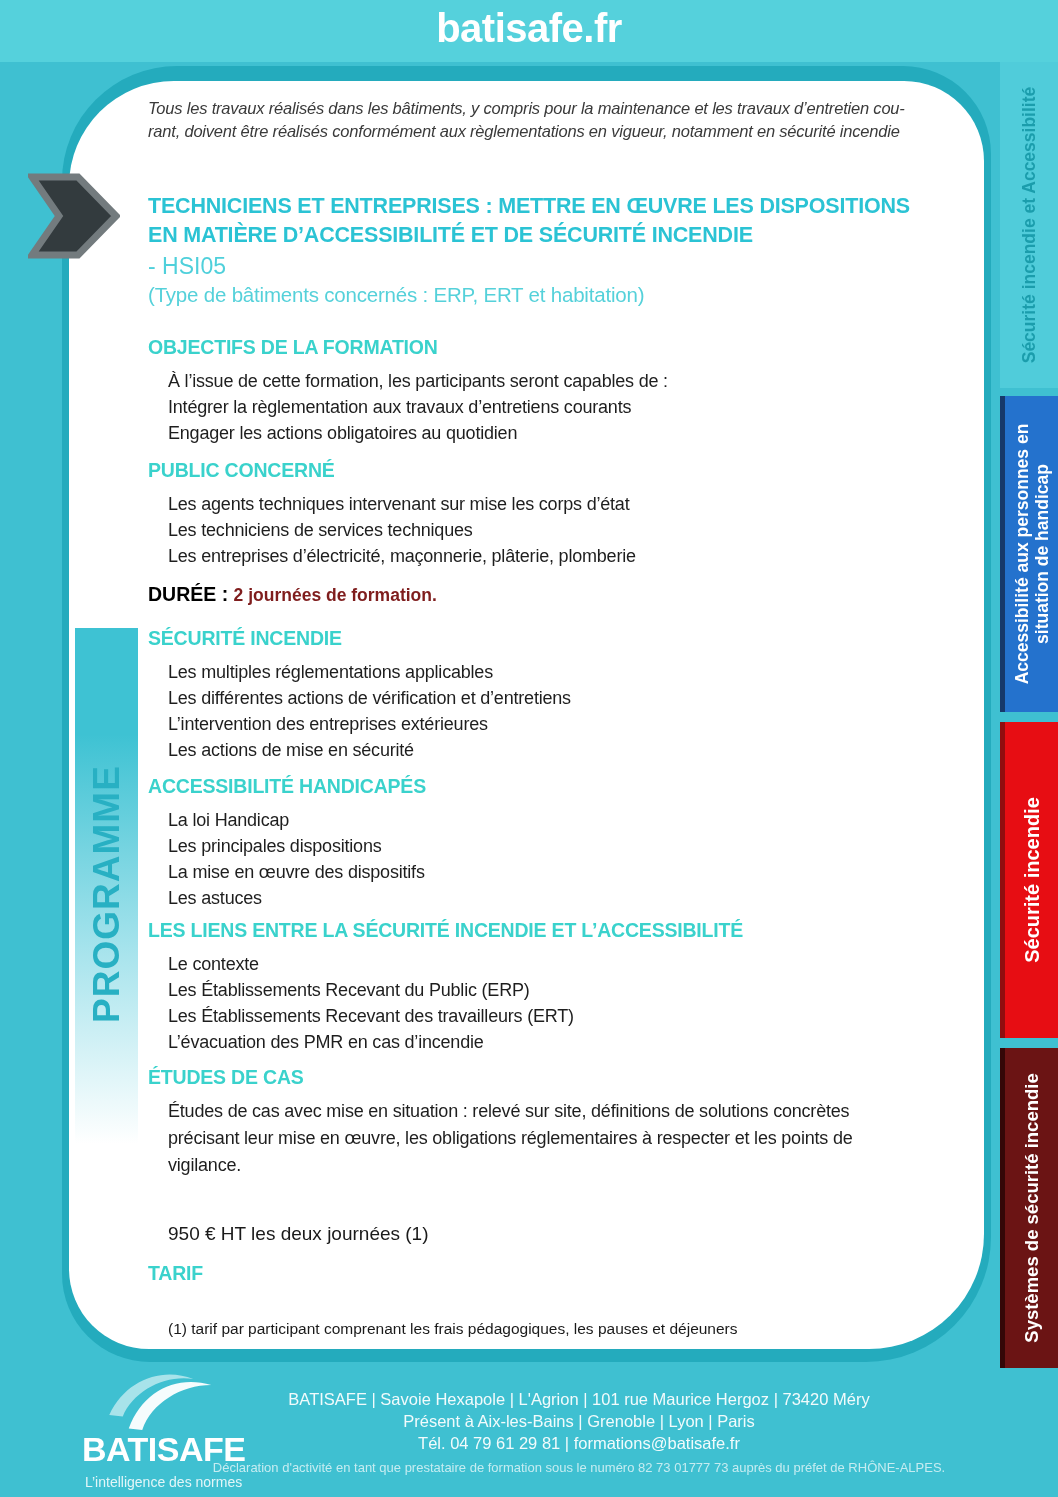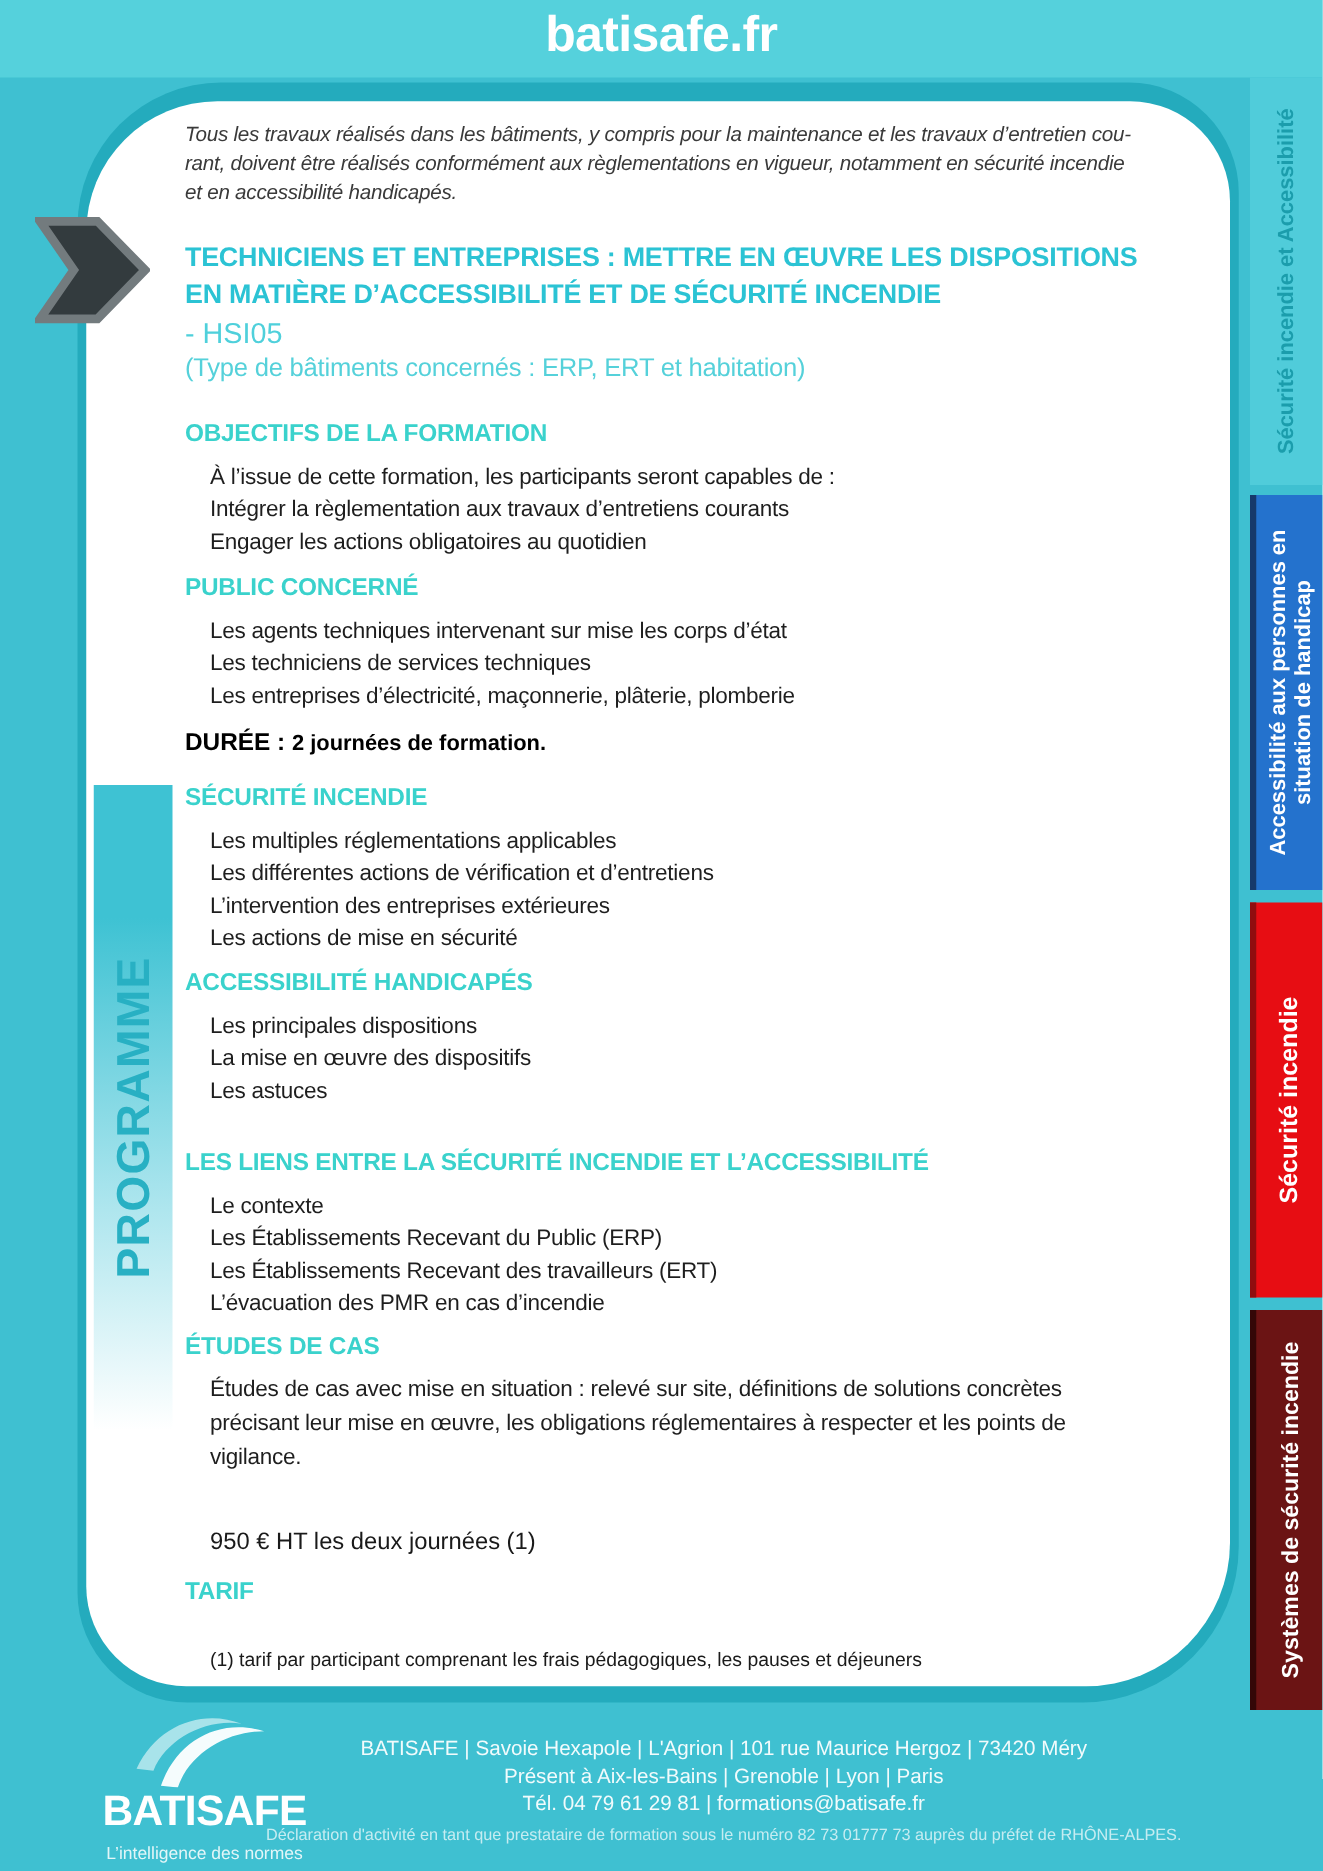--- a/index.html
+++ b/index.html
@@ -33,21 +33,21 @@
   .course-title{left:148px;top:192px;width:810px;font-size:21.5px;font-weight:bold;
     color:#2bc3d4;line-height:29px;letter-spacing:-0.2px;}
   .course-code{left:148px;top:253px;font-size:23px;color:#4fd0db;}
   .course-type{left:148px;top:283px;font-size:20.5px;color:#55d1da;letter-spacing:-0.2px;}
   .sec-heading{font-size:19.5px;font-weight:bold;color:#3ad2cc;letter-spacing:-0.2px;}
   .sec-items{font-size:18px;line-height:26px;color:#1e1e1e;letter-spacing:-0.2px;}
   .h-objectifs{left:148px;top:336px;} .i-objectifs{left:168px;top:368px;}
   .h-public{left:148px;top:459px;}    .i-public{left:168px;top:491px;}
   .duree-line{left:148px;top:583px;font-size:19.5px;}
   .duree-label{color:#000000;font-weight:bold;}
-  .duree-value{color:#000000;font-weight:bold;font-size:17.5px;}
+  .duree-value{color:#7f1d1d;font-weight:bold;font-size:17.5px;}
   .h-securite{left:148px;top:627px;}  .i-securite{left:168px;top:659px;}
   .h-access{left:148px;top:775px;}    .i-access{left:168px;top:807px;}
   .h-liens{left:148px;top:919px;}     .i-liens{left:168px;top:951px;}
   .h-etudes{left:148px;top:1066px;}
   .p-etudes{left:168px;top:1098px;width:800px;font-size:18px;line-height:27px;color:#1e1e1e;letter-spacing:-0.2px;}
   .h-tarif{left:148px;top:1262px;}
   .tarif-price{left:168px;top:1223px;font-size:19px;color:#1a1a1a;}
   .tarif-note{left:168px;top:1320px;font-size:15.5px;color:#1a1a1a;}
   
   .tab{position:absolute;right:0;width:58px;box-sizing:border-box;}
@@ -83,21 +83,20 @@
   <path d="M4 7 L50 7 L88 46 L50 85 L4 85 L31 46 Z" fill="#333b3e" stroke="#737b7e" stroke-width="7" stroke-linejoin="miter"></path>
 </svg>
 
 <div class="program-ribbon">
   <div class="rot program-label">PROGRAMME</div>
 </div>
 
 <div class="abs intro">
   <div>Tous les travaux réalisés dans les bâtiments, y compris pour la maintenance et les travaux d’entretien cou-</div>
   <div>rant, doivent être réalisés conformément aux règlementations en vigueur, notamment en sécurité incendie</div>
-  <div>et en accessibilité handicapés.</div>
 </div>
 
 <div class="abs course-title">
   <div>TECHNICIENS ET ENTREPRISES : METTRE EN ŒUVRE LES DISPOSITIONS</div>
   <div>EN MATIÈRE D’ACCESSIBILITÉ ET DE SÉCURITÉ INCENDIE</div>
 </div>
 <div class="abs course-code">- HSI05</div>
 <div class="abs course-type">(Type de bâtiments concernés : ERP, ERT et habitation)</div>
 
 <div class="abs sec-heading h-objectifs">OBJECTIFS DE LA FORMATION</div>
@@ -122,20 +121,21 @@
 <div class="abs sec-heading h-securite">SÉCURITÉ INCENDIE</div>
 <div class="abs sec-items i-securite">
   <div>Les multiples réglementations applicables</div>
   <div>Les différentes actions de vérification et d’entretiens</div>
   <div>L’intervention des entreprises extérieures</div>
   <div>Les actions de mise en sécurité</div>
 </div>
 
 <div class="abs sec-heading h-access">ACCESSIBILITÉ HANDICAPÉS</div>
 <div class="abs sec-items i-access">
+  <div>La loi Handicap</div>
   <div>Les principales dispositions</div>
   <div>La mise en œuvre des dispositifs</div>
   <div>Les astuces</div>
 </div>
 
 <div class="abs sec-heading h-liens">LES LIENS ENTRE LA SÉCURITÉ INCENDIE ET L’ACCESSIBILITÉ</div>
 <div class="abs sec-items i-liens">
   <div>Le contexte</div>
   <div>Les Établissements Recevant du Public (ERP)</div>
   <div>Les Établissements Recevant des travailleurs (ERT)</div>

